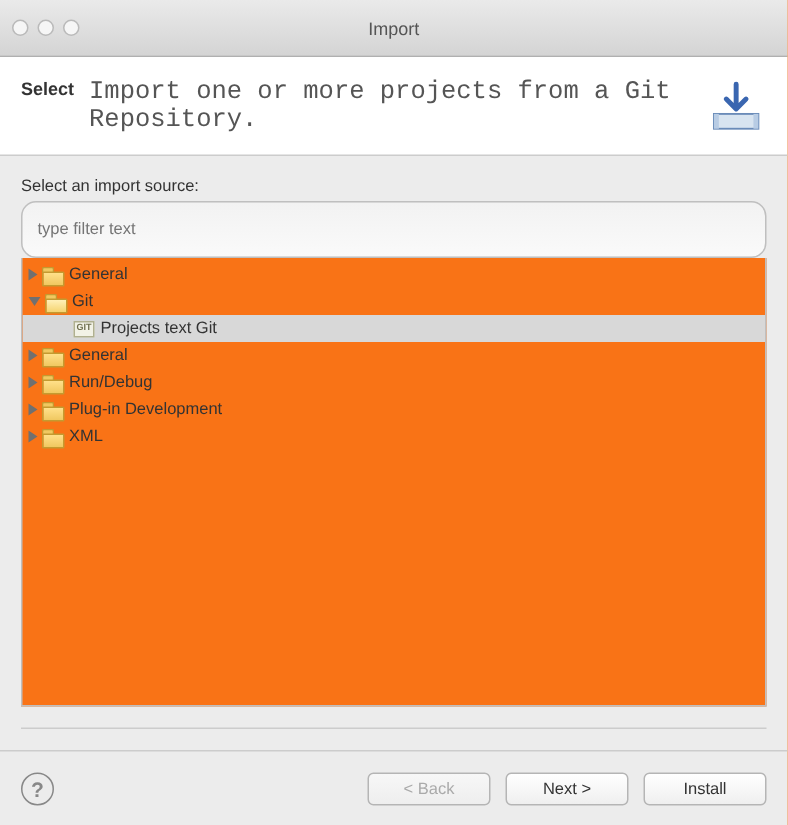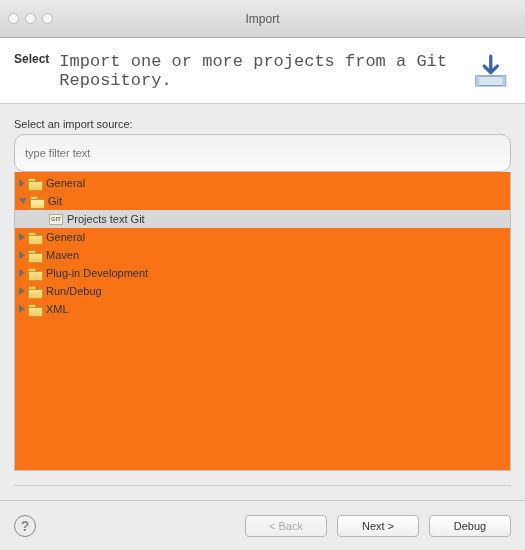--- a/index.html
+++ b/index.html
@@ -240,41 +240,36 @@
         <span>Projects text Git</span>
       </div>
       <div class="tree-row indent-1">
         <span class="disclosure closed"></span>
         <span class="folder-icon"></span>
         <span>General</span>
       </div>
       <div class="tree-row indent-1">
         <span class="disclosure closed"></span>
         <span class="folder-icon"></span>
-        <span>Maven</span>
+        <span>Run/Debug</span>
       </div>
       <div class="tree-row indent-1">
         <span class="disclosure closed"></span>
         <span class="folder-icon"></span>
         <span>Plug-in Development</span>
-      </div>
-      <div class="tree-row indent-1">
-        <span class="disclosure closed"></span>
-        <span class="folder-icon"></span>
-        <span>Run/Debug</span>
       </div>
       <div class="tree-row indent-1">
         <span class="disclosure closed"></span>
         <span class="folder-icon"></span>
         <span>XML</span>
       </div>
     </div>
   <div class="separator"></div>
 </div>
 
 <div class="footer">
   <div class="help">?</div>
   <div class="footer-buttons">
     <button class="btn" disabled="">&lt; Back</button>
     <button class="btn">Next &gt;</button>
-    <button class="btn">Debug</button>
+    <button class="btn">Install</button>
   </div>
 </div>
 
 </body></html>

